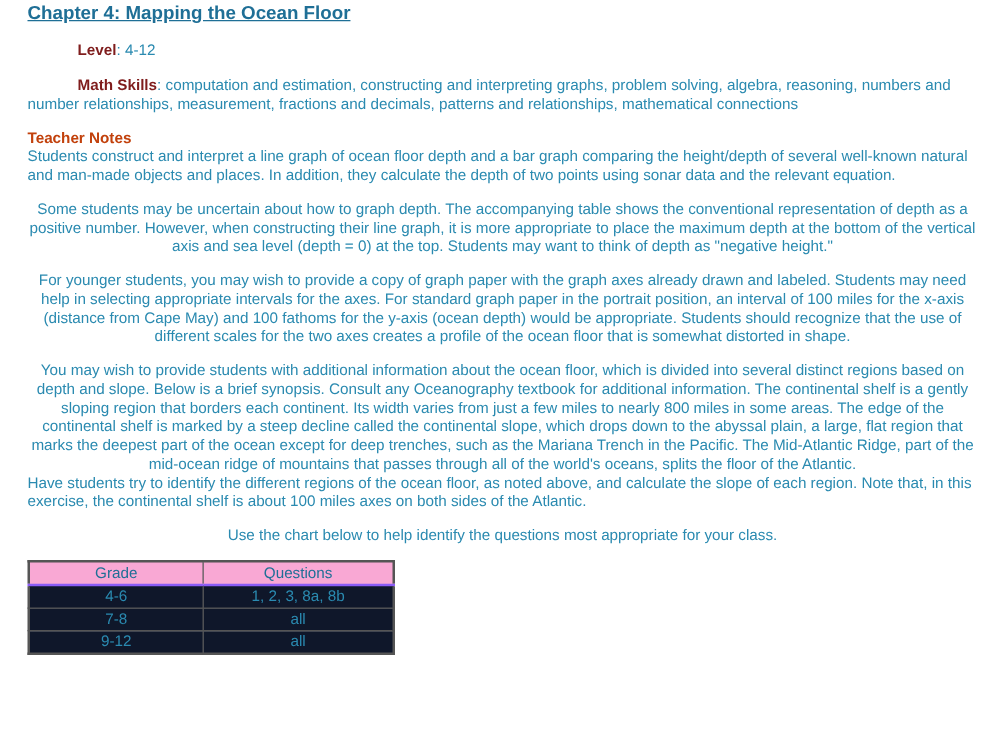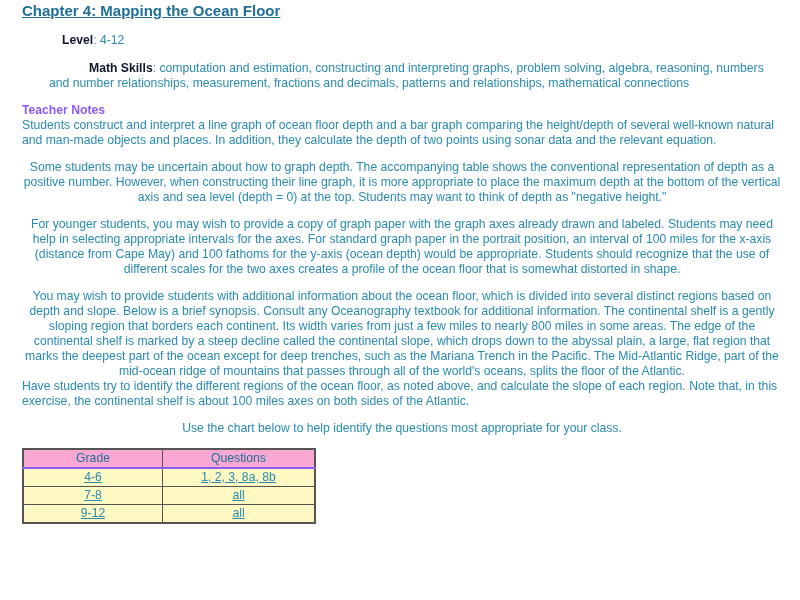--- a/index.html
+++ b/index.html
@@ -30,35 +30,35 @@
       padding-top: 2px;
       line-height: 18px;
       display: inline-block;
       cursor: pointer;
     }
     .row {
       margin: 0;
     }
     .label {
       font-weight: bold;
-      color: #0f172a;
+      color: #7f1d1d;
       padding-left: 40px;
     }
     .level { margin-top: 13px; }
-    .skills { margin-top: 13px; margin-left: 27px; }
+    .skills { margin-top: 13px; }
     .worksheet { margin-top: 12px; }
     .pdf-link {
       color: #c8302c;
       text-decoration: underline;
       cursor: pointer;
     }
     .bracket { color: #c8302c; }
     .section-head {
       font-weight: bold;
-      color: #8b5cf6;
+      color: #c2410c;
       margin-top: 12px;
     }
     .para { margin: 0; }
     .gap { margin-top: 12px; text-align: center; }
     table.grades {
       margin-top: 12px;
       border-collapse: collapse;
       width: 294px;
       border: 2px solid #555555;
     }
@@ -70,22 +70,21 @@
       font-size: 12.2px;
     }
     table.grades th {
       background: #f9a8d4;
       color: #1f6f96;
       font-weight: normal;
       border-bottom: 2px solid #8b5cf6;
     }
     table.grades td {
       color: #2a8ab0;
-      background: #fef9c3;
-      text-decoration: underline;
+      background: #0f172a;
     }
     .col-grade { width: 138px; }
   </style>
 </head>
 <body>
 
 <div class="page">
 
   <a class="title">Chapter 4: Mapping the Ocean Floor</a>
 

